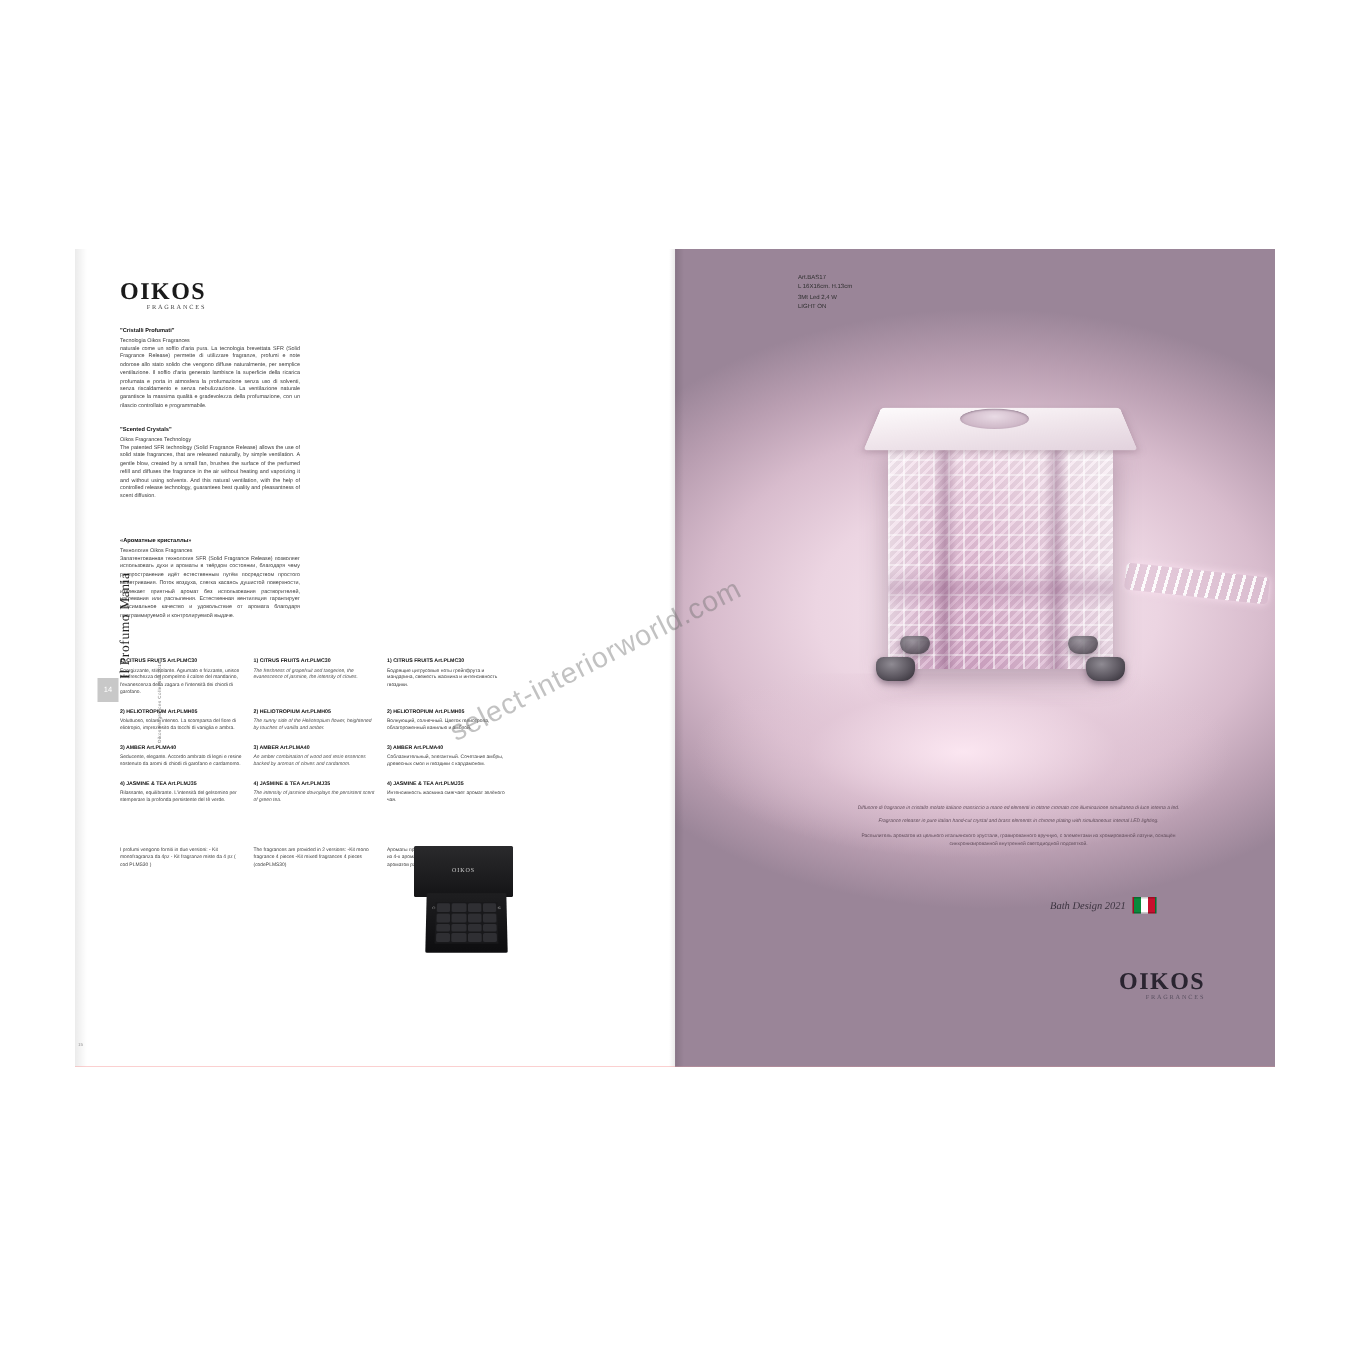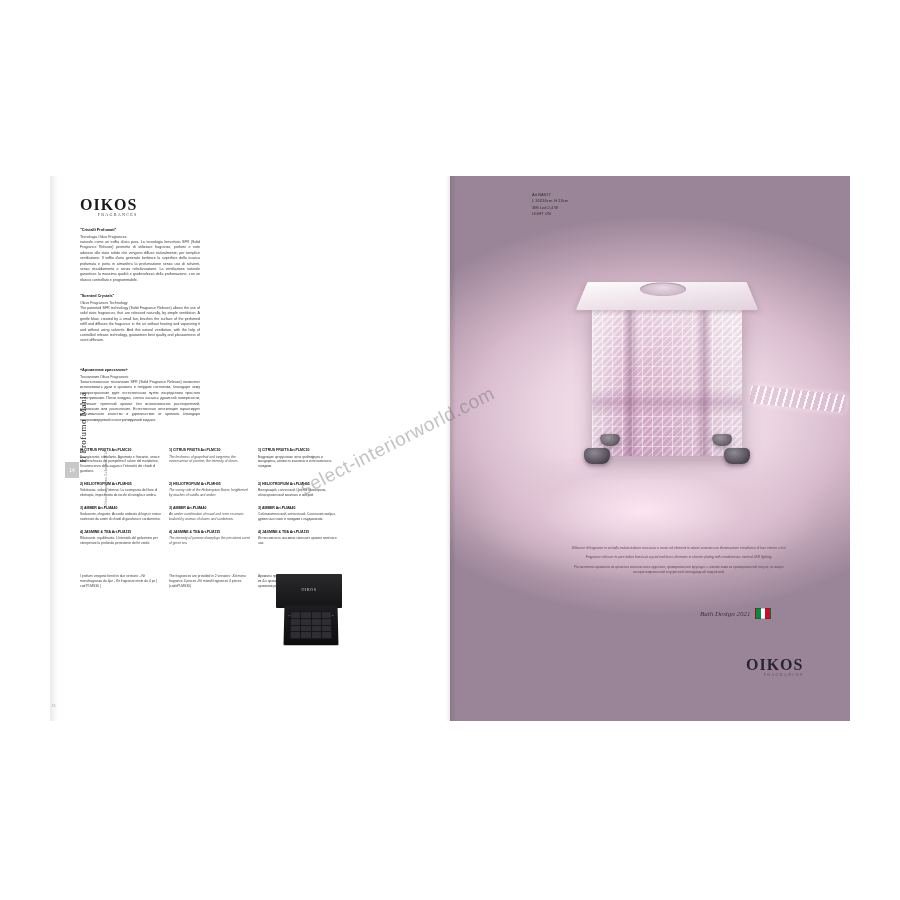--- a/index.html
+++ b/index.html
@@ -12,21 +12,21 @@
     height: 900px;
     font-family: "Liberation Sans", sans-serif;
     position: relative;
     overflow: hidden;
   }
 
   
   #spread {
     position: absolute;
     left: 50px;
-    top: 176px;
+    top: 166px;
     width: 800px;
     height: 545px;
     background: #ef4444;
     box-shadow: 0 0 0 0 rgba(0,0,0,0);
   }
 
   
   #left-page {
     position: absolute;
     left: 0;

